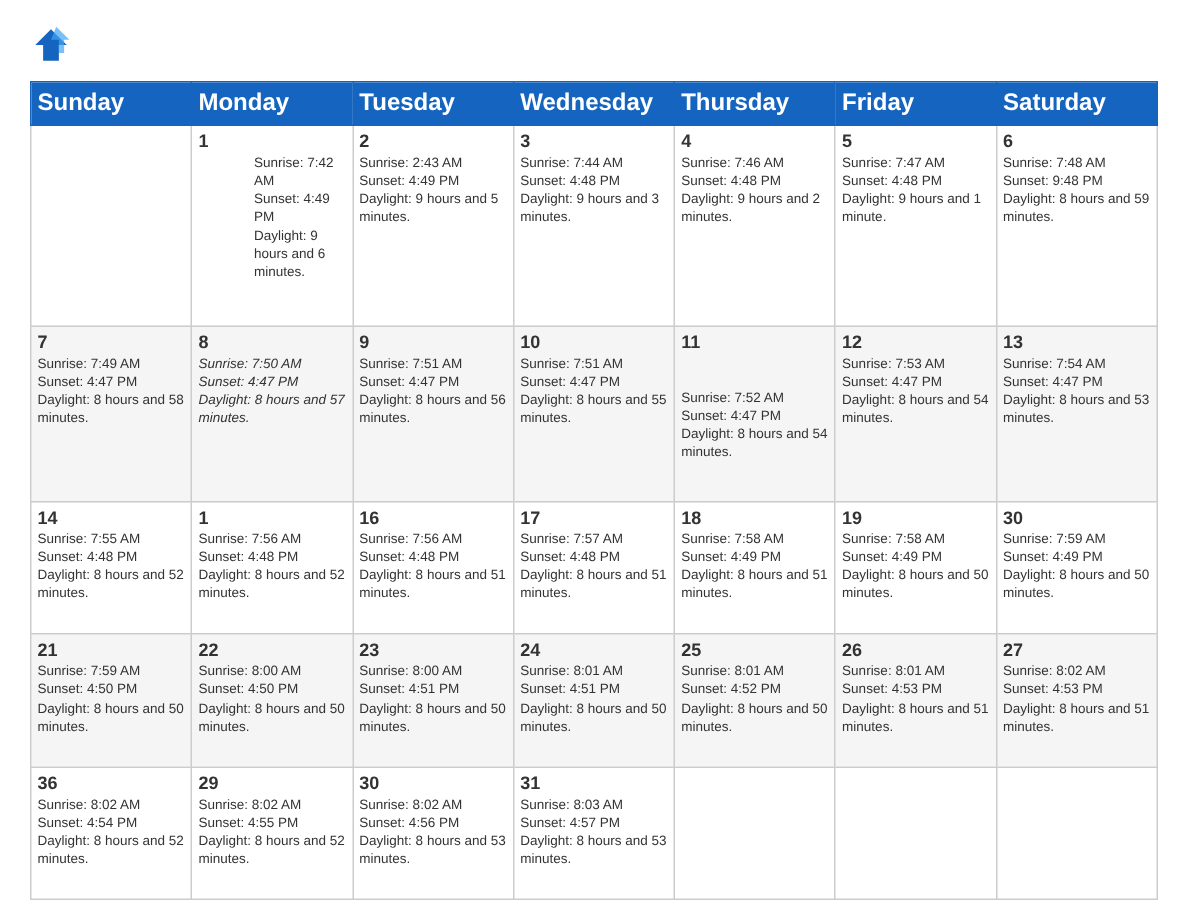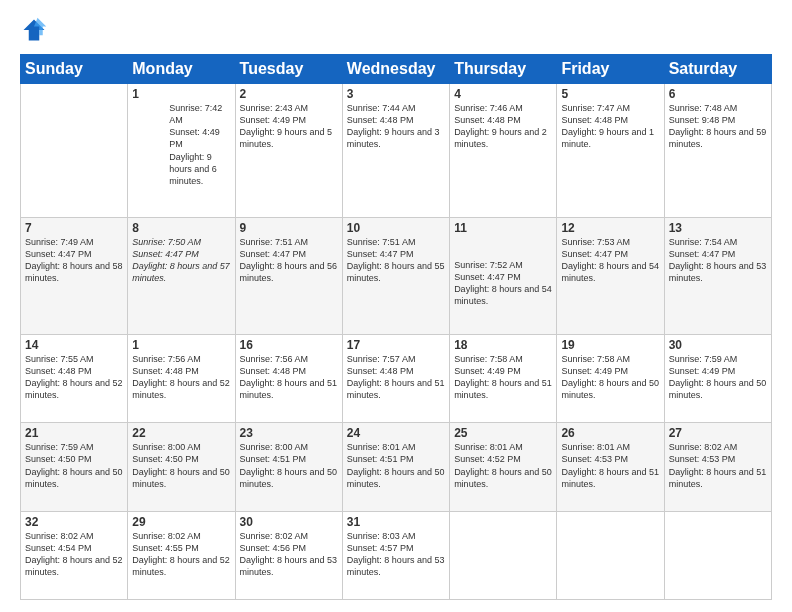--- a/index.html
+++ b/index.html
@@ -297,21 +297,21 @@
           </td>
           <td>
             <span class="day-number">27</span>
             <div class="day-info" style="white-space: pre-line;">Sunrise: 8:02 AM
 Sunset: 4:53 PM
 Daylight: 8 hours and 51 minutes.</div>
           </td>
         </tr>
         <tr class="row-white">
           <td>
-            <span class="day-number">32</span>
+            <span class="day-number">36</span>
             <div class="day-info" style="white-space: pre-line;">Sunrise: 8:02 AM
 Sunset: 4:54 PM
 Daylight: 8 hours and 52 minutes.</div>
           </td>
           <td>
             <span class="day-number">29</span>
             <div class="day-info" style="white-space: pre-line;">Sunrise: 8:02 AM
 Sunset: 4:55 PM
 Daylight: 8 hours and 52 minutes.</div>
           </td>

